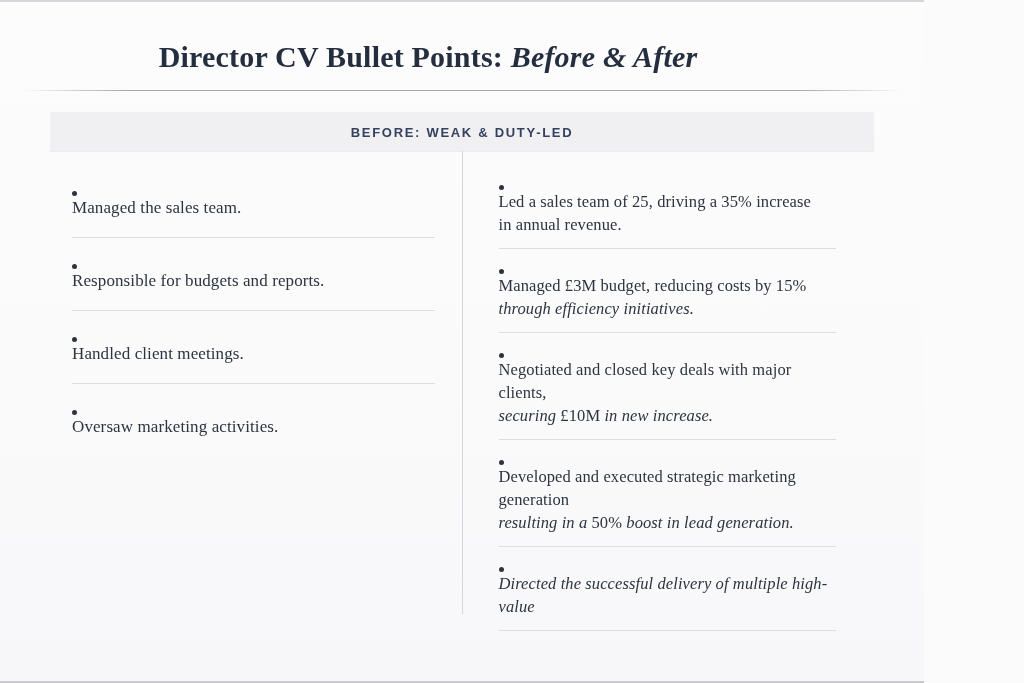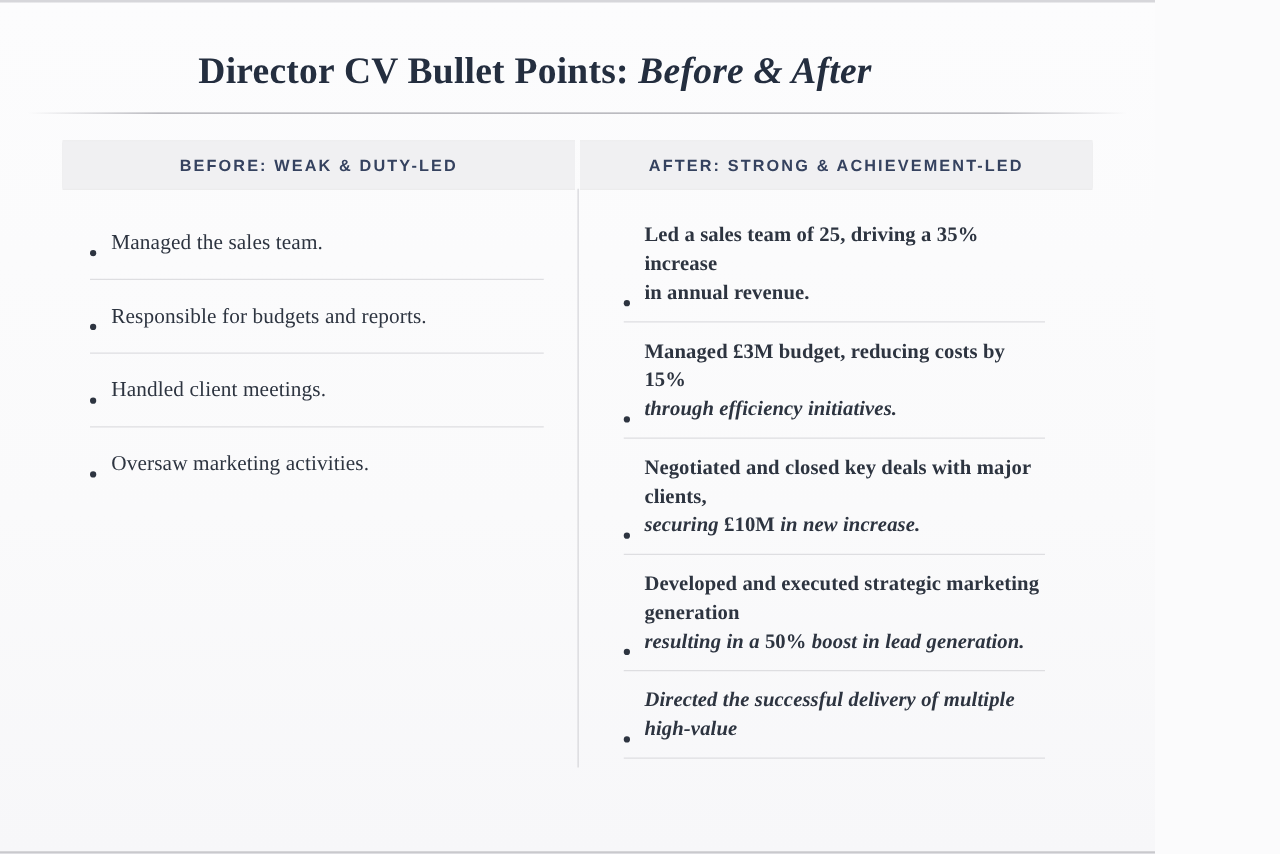--- a/index.html
+++ b/index.html
@@ -71,24 +71,25 @@
     margin:0 1px;
   }
   ul.bullet-list{
     list-style:none;
     margin-top:14px;
   }
   .col-before ul.bullet-list{padding:0 26px 0 22px;}
   .col-after  ul.bullet-list{padding:0 38px 0 35px;}
   li.bullet-item{
     display:flex;
-    align-items:flex-end;
+    align-items:flex-start;
+    flex-direction:column;
   }
   .col-before li.bullet-item{padding:17px 0 18px 0;font-size:17px;}
-  .col-after  li.bullet-item{padding:11px 0 12px 0;font-size:16.5px;font-weight:bold;}
+  .col-after  li.bullet-item{padding:11px 0 12px 0;font-size:16.5px;}
   .col-before li.bullet-item:not(:last-child){border-bottom:1px solid var(--divider);}
   .col-after  li.bullet-item{border-bottom:1px solid var(--divider);}
   .dot{
     flex:0 0 auto;
     width:5px;height:5px;border-radius:50%;
     background:var(--text);
     margin:9px 12px 0 0;
   }
   .txt{line-height:23px;letter-spacing:.1px;}
   .txt .line{display:block;}
@@ -98,21 +99,20 @@
 <body>
 
 <div class="canvas">
 
   <h1 class="page-title"><span>Director CV Bullet Points: </span><span class="em">Before &amp; After</span></h1>
 
   <div class="title-rule"></div>
 
   <div class="header-row">
     <div class="header-cell">BEFORE: WEAK &amp; DUTY-LED</div>
-    <div class="header-cell">AFTER: STRONG &amp; ACHIEVEMENT-LED</div>
   </div>
 
   <div class="columns">
     <div class="col col-before">
       <ul class="bullet-list">
           <li class="bullet-item">
             <span class="dot"></span>
             <span class="txt">
               <span class="line"><span>Managed the sales team.</span></span>
             </span>

